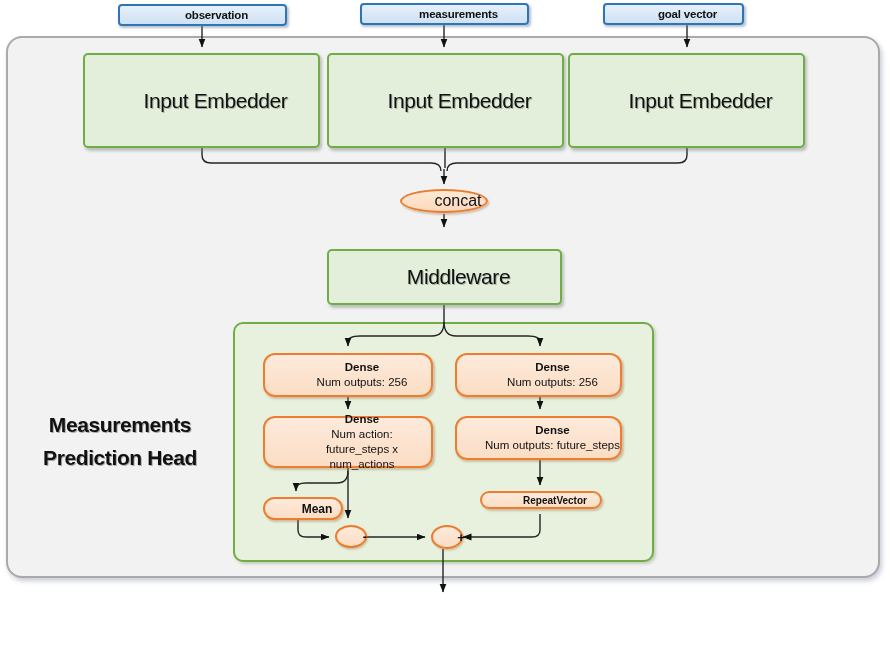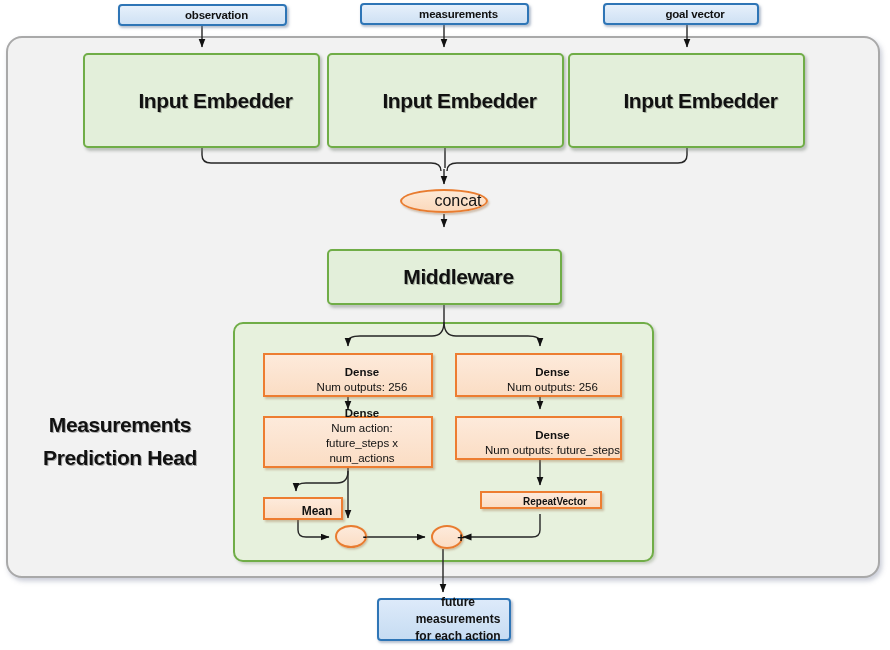--- a/index.html
+++ b/index.html
@@ -23,28 +23,28 @@
   .node{position:absolute;box-sizing:border-box;display:flex;flex-direction:column;
     align-items:center;justify-content:center;text-align:center;z-index:3;padding-left:28px;}
   .io-box{
     background:linear-gradient(180deg,#e6f0fb 0%,#cfe1f4 100%);
     border:2px solid #2e75b6;border-radius:4px;
     font-weight:bold;font-size:11.5px;letter-spacing:-0.2px;
     box-shadow:1.5px 2px 2.5px rgba(110,130,160,.5);
   }
   .green-box{
     background:#e3efda;border:2.5px solid #70ad47;border-radius:5px;
-    font-weight:bold;font-size:21px;letter-spacing:-0.4px;
+    font-weight:normal;font-size:21px;letter-spacing:-0.4px;
     box-shadow:2px 2.5px 3px rgba(120,130,120,.45);
     text-shadow:1px 1px 0 rgba(0,0,0,.25);
   }
   .op-box{
     background:linear-gradient(180deg,#fdeadb 0%,#fbddc4 100%);
-    border:2.5px solid #ed7d31;border-radius:0;
-    font-size:11.5px;box-shadow:1.5px 2px 2px rgba(160,120,80,.4);justify-content:flex-end;
+    border:2.5px solid #ed7d31;border-radius:12px;
+    font-size:11.5px;box-shadow:1.5px 2px 2px rgba(160,120,80,.4);
   }
   .op-box .t{font-weight:bold;}
   .ellipse{
     background:linear-gradient(180deg,#fde9d6 0%,#fbd9bc 100%);
     border:2.5px solid #e87c30;border-radius:50%;
     font-weight:normal;font-size:16px;
     box-shadow:1.5px 2px 2px rgba(160,120,80,.4);
   }
   .circle-op{
     background:linear-gradient(180deg,#fdeadb 0%,#fbddc4 100%);
@@ -110,21 +110,21 @@
       <path d="M443,549 L443,592" marker-end="url(#arr)"></path>
     </g>
   </svg>
 
   <div class="node io-box" style="left:118px;top:4px;width:169px;height:22px;">
     <span>observation</span>
   </div>
   <div class="node io-box" style="left:360px;top:3px;width:169px;height:22px;">
     <span>measurements</span>
   </div>
-  <div class="node io-box" style="left:603px;top:3px;width:156px;height:22px;">
+  <div class="node io-box" style="left:603px;top:3px;width:141px;height:22px;">
     <span>goal vector</span>
   </div>
 
   <div class="node green-box" style="left:83px;top:53px;width:237px;height:95px;">
     <span>Input Embedder</span>
   </div>
   <div class="node green-box" style="left:327px;top:53px;width:237px;height:95px;">
     <span>Input Embedder</span>
   </div>
   <div class="node green-box" style="left:568px;top:53px;width:237px;height:95px;">
@@ -170,18 +170,14 @@
     <div class="t">RepeatVector</div>
   </div>
 
   <div class="node circle-op" style="left:335px;top:525px;width:23px;height:23px;">
     <span>-</span>
   </div>
   <div class="node circle-op" style="left:431px;top:525px;width:24px;height:24px;">
     <span>+</span>
   </div>
 
-  <div class="node out-box" style="left:377px;top:598px;width:134px;height:43px;">
-    <div>future measurements</div>
-    <div>for each action</div>
-  </div>
 
 </div>
 
 </body></html>

